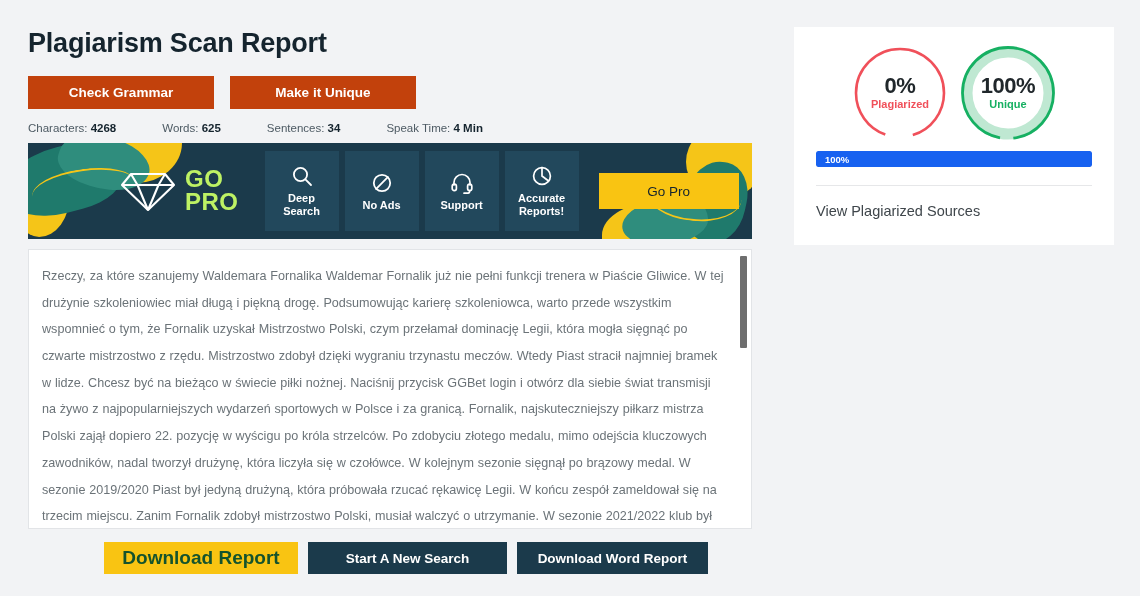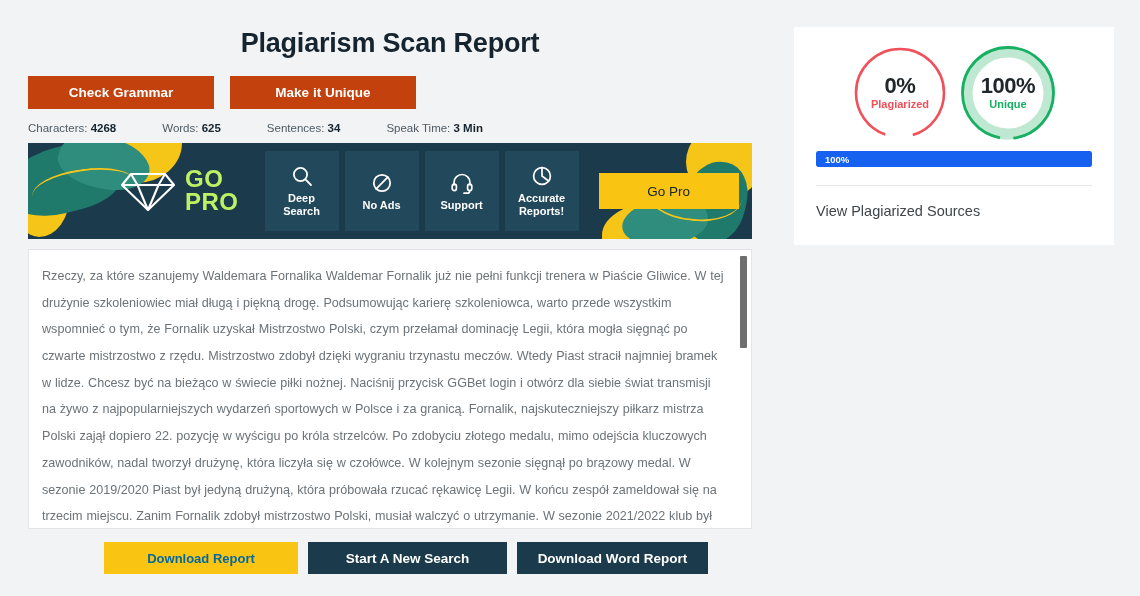--- a/index.html
+++ b/index.html
@@ -13,21 +13,21 @@
 
   .page { position: relative; width: 1140px; height: 596px; }
 
   
   .left-col {
     position: absolute; left: 28px; top: 0;
     width: 724px;
   }
 
   .page-title {
-    text-align: center;
+    text-align: left;
     font-size: 27px;
     font-weight: bold;
     color: #15242e;
     margin: 28px 0 0 0;
     letter-spacing: -0.2px;
   }
 
   .top-buttons {
     display: flex;
     gap: 16px;
@@ -234,24 +234,24 @@
 
   
   .bottom-buttons {
     display: flex;
     justify-content: center;
     gap: 10px;
     margin-top: 13px;
   }
   .btn-yellow {
     background: #f9c412;
-    color: #0369a1;
+    color: #14532d;
     border: none;
     font-family: "Liberation Sans", sans-serif;
-    font-size: 13px;
+    font-size: 19px;
     font-weight: bold;
     width: 194px;
     height: 32px;
     cursor: pointer;
     margin-left: 32px;
   }
   .btn-dark2 {
     background: #1b3a4b;
     color: #ffffff;
     border: none;
@@ -358,21 +358,21 @@
       <div class="stat">
         <span class="label">Words:</span>
         <span class="value">625</span>
       </div>
       <div class="stat">
         <span class="label">Sentences:</span>
         <span class="value">34</span>
       </div>
       <div class="stat">
         <span class="label">Speak Time:</span>
-        <span class="value">3 Min</span>
+        <span class="value">4 Min</span>
       </div>
     </div>
 
     <div class="gopro">
       <div class="deco deco-y1"></div>
       <div class="deco deco-y2"></div>
       <div class="deco deco-t1"></div>
       <div class="deco deco-t2"></div>
       <div class="deco deco-line1"></div>
 

